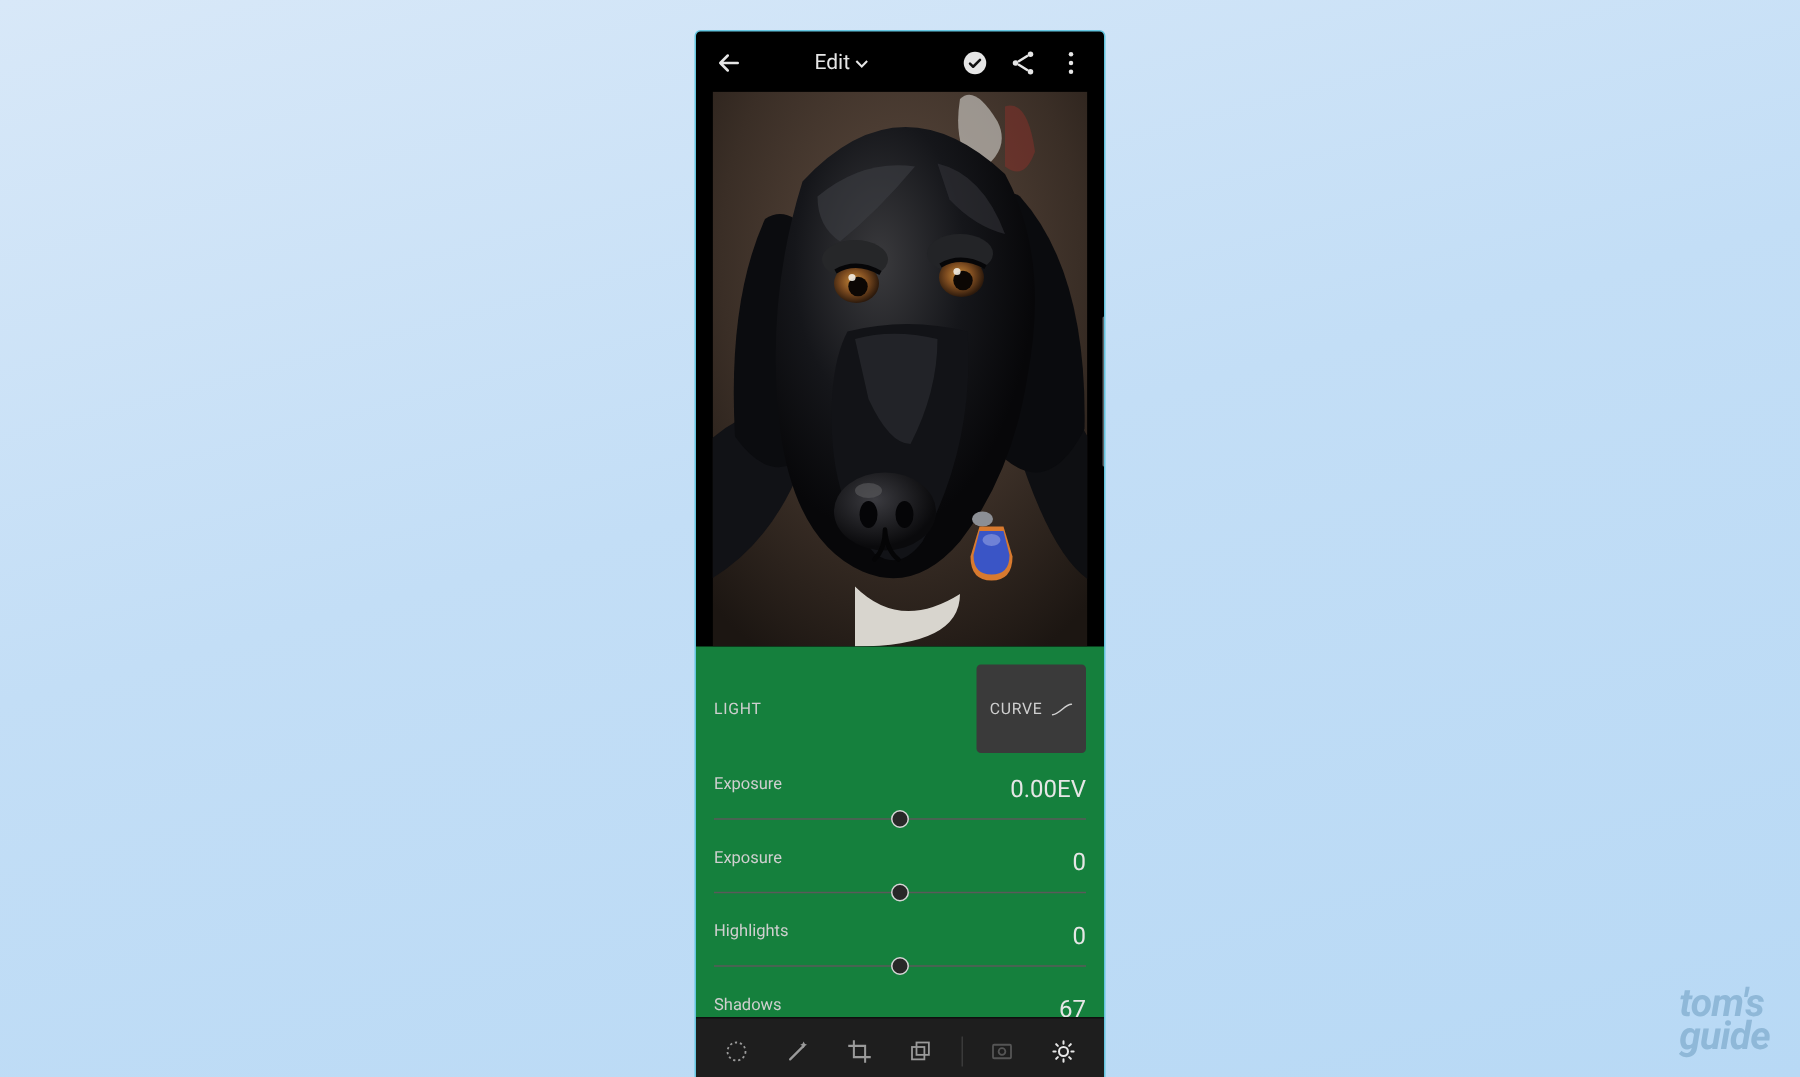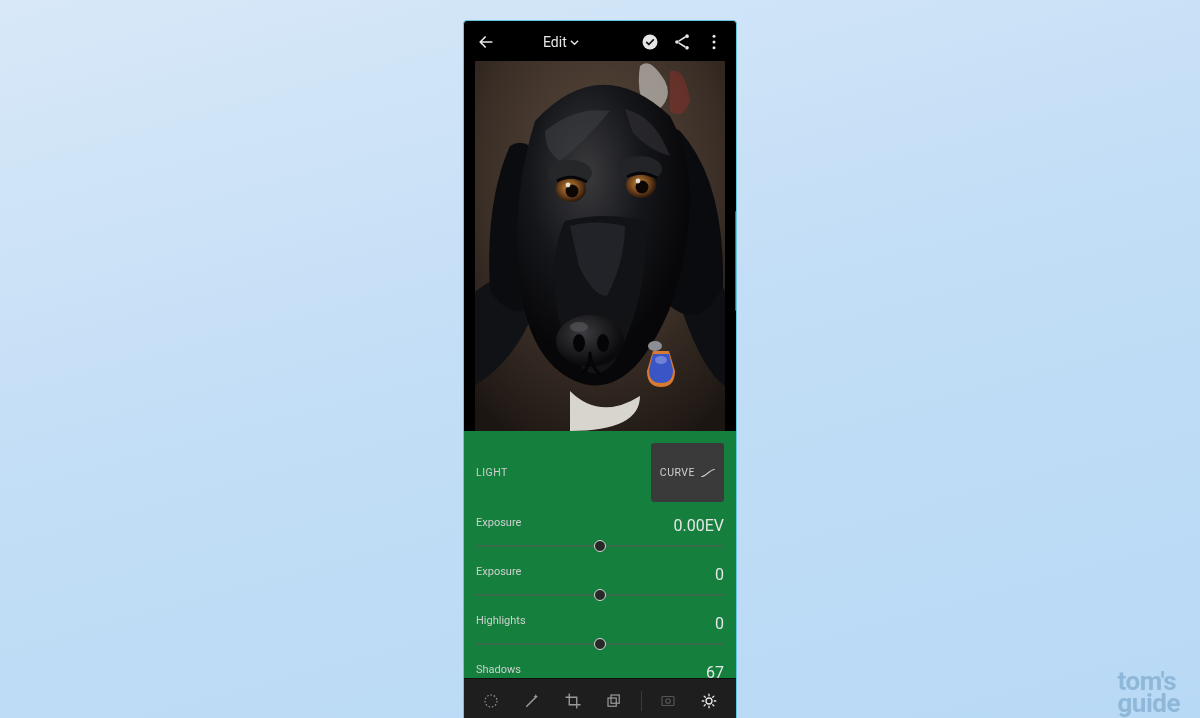--- a/index.html
+++ b/index.html
@@ -6,26 +6,27 @@
   html, body { width: 1200px; height: 718px; overflow: hidden; }
   body {
     background: linear-gradient(165deg, #d8e8f8 0%, #c3def6 45%, #b8d9f5 100%);
     font-family: -apple-system, BlinkMacSystemFont, "Segoe UI", Roboto, Helvetica, Arial, sans-serif;
     position: relative;
   }
   
   .watermark {
     position: absolute;
     right: 20px;
-    bottom: 4px;
+    bottom: 16px;
     color: #8fb8d8;
     font-weight: 700;
     font-size: 26px;
     line-height: 0.82;
     letter-spacing: -0.5px;
+    font-style: italic;
   }
   .watermark .line1 { display:block; }
   .watermark .line2 { display:block; }
 
   
   .phone {
     position: absolute;
     left: 463px;
     top: 20px;
     width: 274px;

